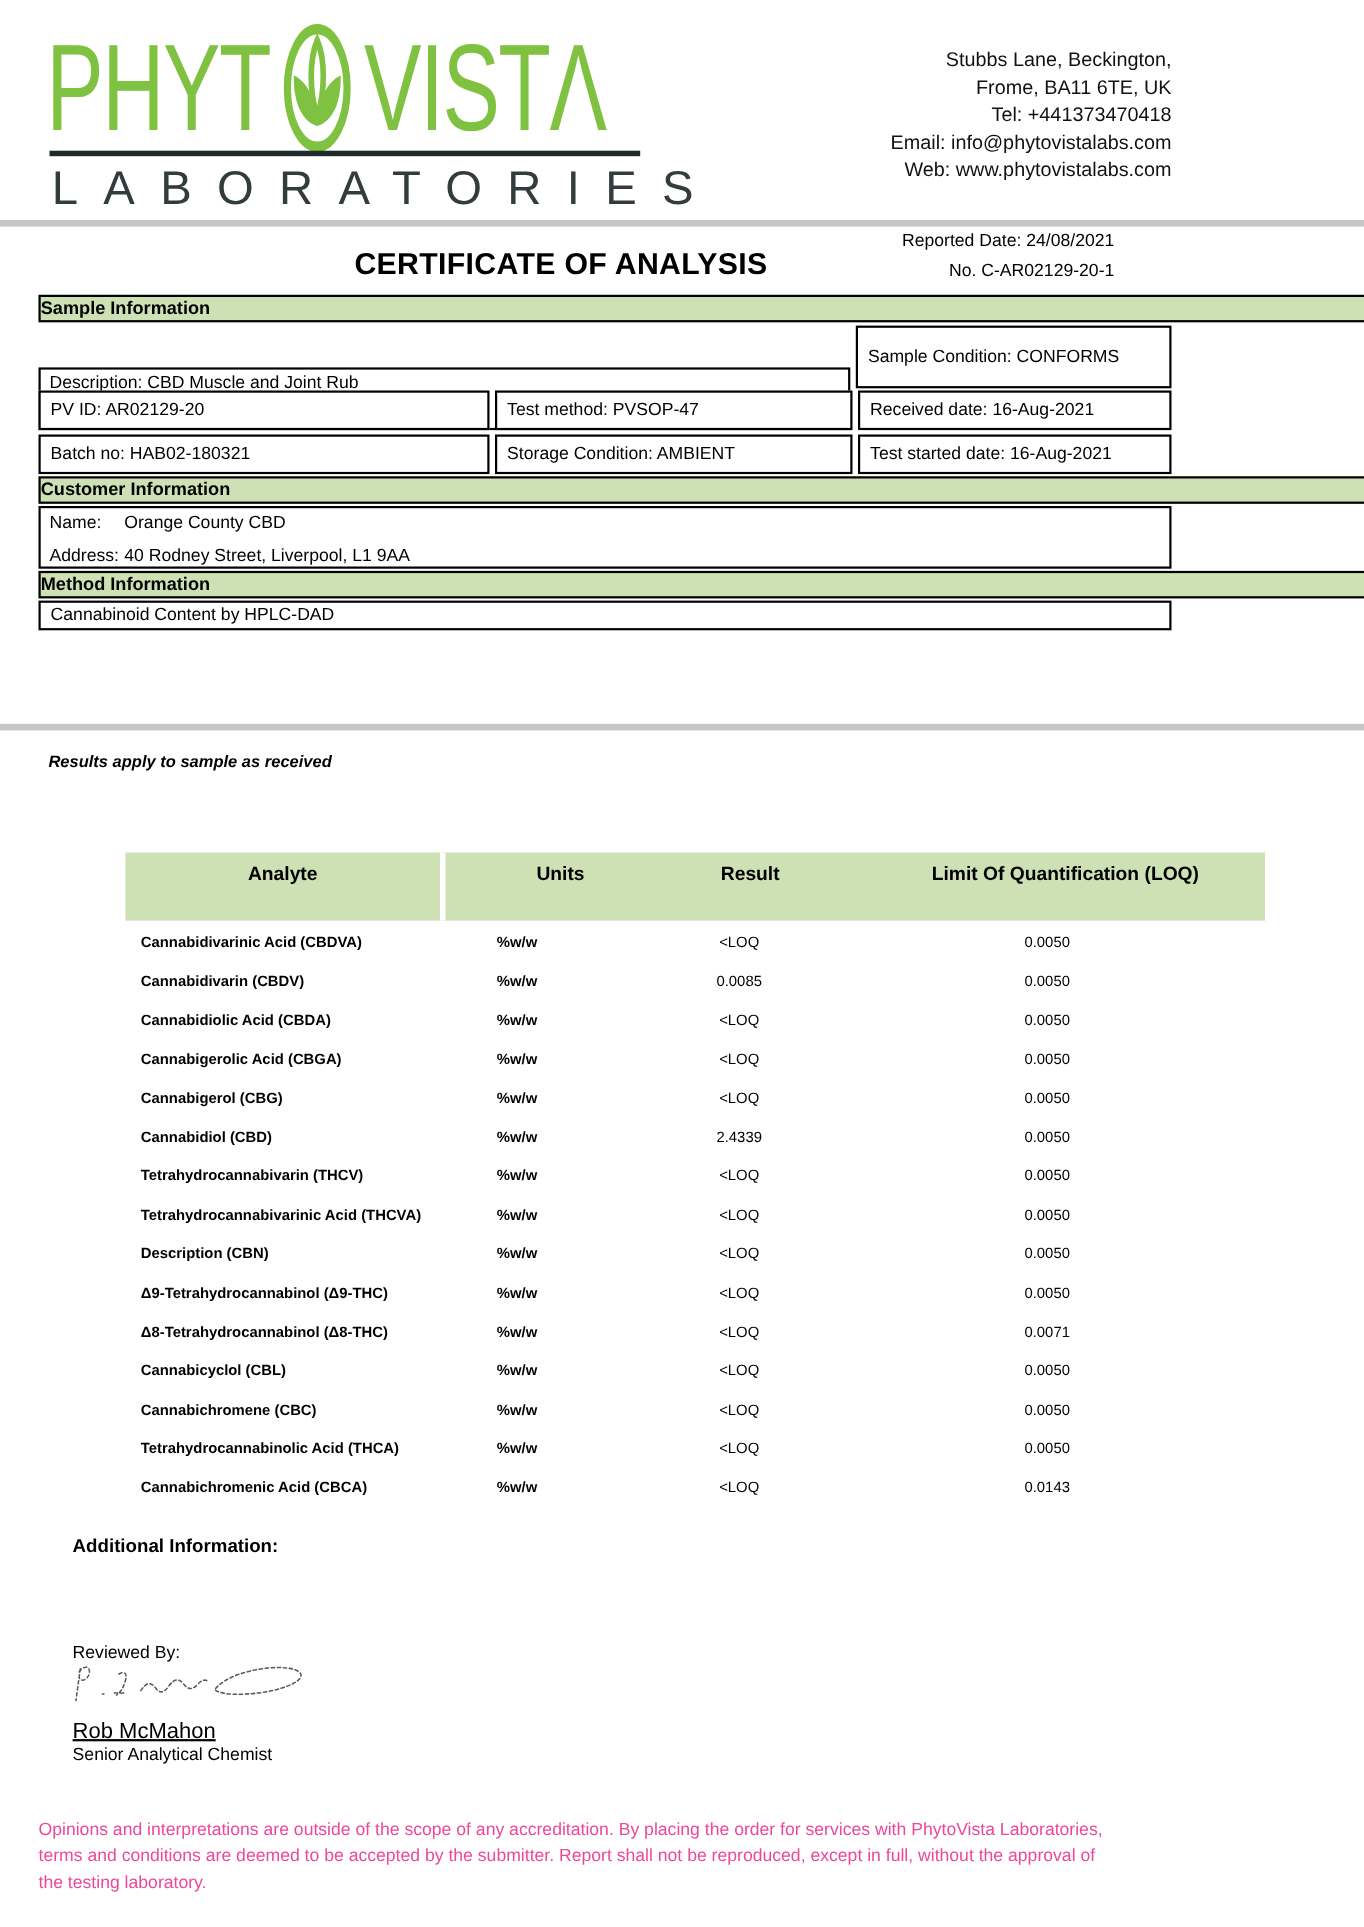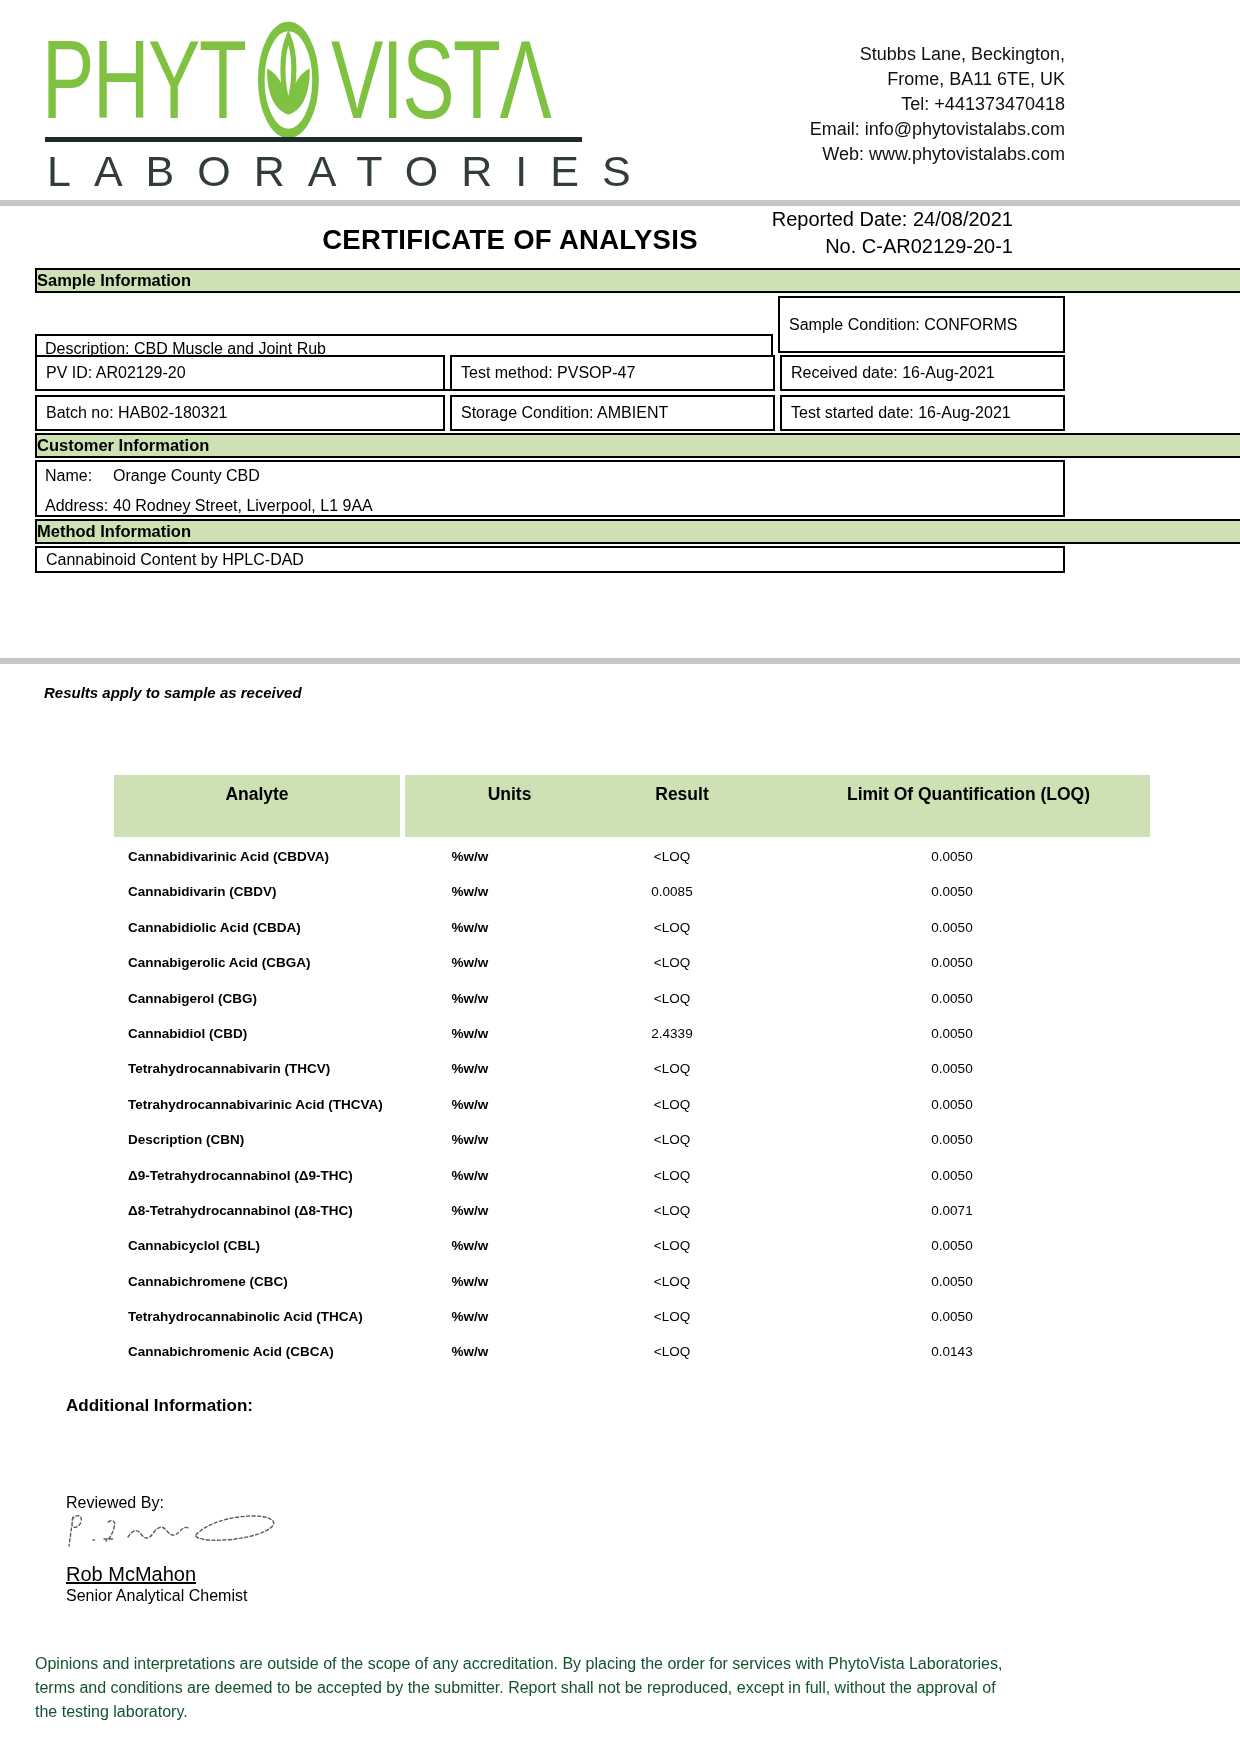--- a/index.html
+++ b/index.html
@@ -19,21 +19,21 @@
   .leaf-o { width:118px; height:132px; margin:0 2px; flex:0 0 auto; }
   .logo-rule { position:absolute; left:45px; top:137px; width:537px; height:5px; background:#1f2a2a; }
   .logo-sub { position:absolute; left:47px; top:147px; font-size:43px; color:var(--dark);
               letter-spacing:23px; white-space:nowrap; font-weight:400; }
 
   .contact { position:absolute; right:175px; top:42px; text-align:right; font-size:18px; line-height:25px; color:#111; }
 
   .gray-rule { position:absolute; left:0; width:1240px; height:6px; background:var(--rule-gray); }
   .rule-top { top:200px; } .rule-mid { top:658px; }
 
-  .report-meta { position:absolute; right:227px; top:206px; text-align:right; font-size:20px; line-height:27px; }
+  .report-meta { position:absolute; right:227px; top:206px; text-align:right; font-size:16px; line-height:27px; }
   .doc-title { position:absolute; left:320px; top:224px; width:380px; text-align:center;
                font-size:27.5px; font-weight:bold; letter-spacing:0.3px; }
 
   
   .bar { position:absolute; left:35px; width:1210px; height:25px; background:var(--bar-green);
          border:2px solid #000; font-size:16.5px; font-weight:bold; line-height:20px; padding-left:0; }
   .cell { position:absolute; border:2px solid #000; background:#fff; font-size:16px; }
   .pad  { padding:4px 8px;margin-top:38px; }
   .vcenter { display:flex; align-items:center; padding-left:9px; }
   .line-cell { line-height:32px; padding-left:9px; }
@@ -53,21 +53,21 @@
   .c1 { left:270px; width:172px; text-align:center; font-weight:bold; }
   .c2 { left:450px; width:216px; text-align:center; }
   .c3 { left:656px; width:364px; text-align:center; }
 
   .results-note { position:absolute; left:44px; top:684px; font-size:15px; font-weight:bold; font-style:italic; }
   .addl { position:absolute; left:66px; top:1396px; font-size:17px; font-weight:bold; }
   .reviewed { position:absolute; left:66px; top:1494px; font-size:16px; }
   .sig { position:absolute; left:60px; top:1506px; }
   .rev-name { position:absolute; left:66px; top:1563px; font-size:20px;text-decoration:underline; }
   .rev-title { position:absolute; left:66px; top:1587px; font-size:16px; }
-  .footer { position:absolute; left:35px; top:1652px; width:1185px; font-size:16px; line-height:24px; color:#14532d; }
+  .footer { position:absolute; left:35px; top:1652px; width:1185px; font-size:16px; line-height:24px; color:#ec4899; }
 </style>
 </head>
 <body>
 
 <div class="page" style="--logo-green: #7fc241; --bar-green: #cde1b5; --dark: #323c3c;">
 
   <div class="logo-row">
     <span>PHYT</span>
     <svg class="leaf-o" viewBox="0 0 100 126" aria-hidden="true">
       <ellipse cx="50" cy="63" rx="37" ry="51" fill="none" stroke="currentColor" stroke-width="9"></ellipse>

